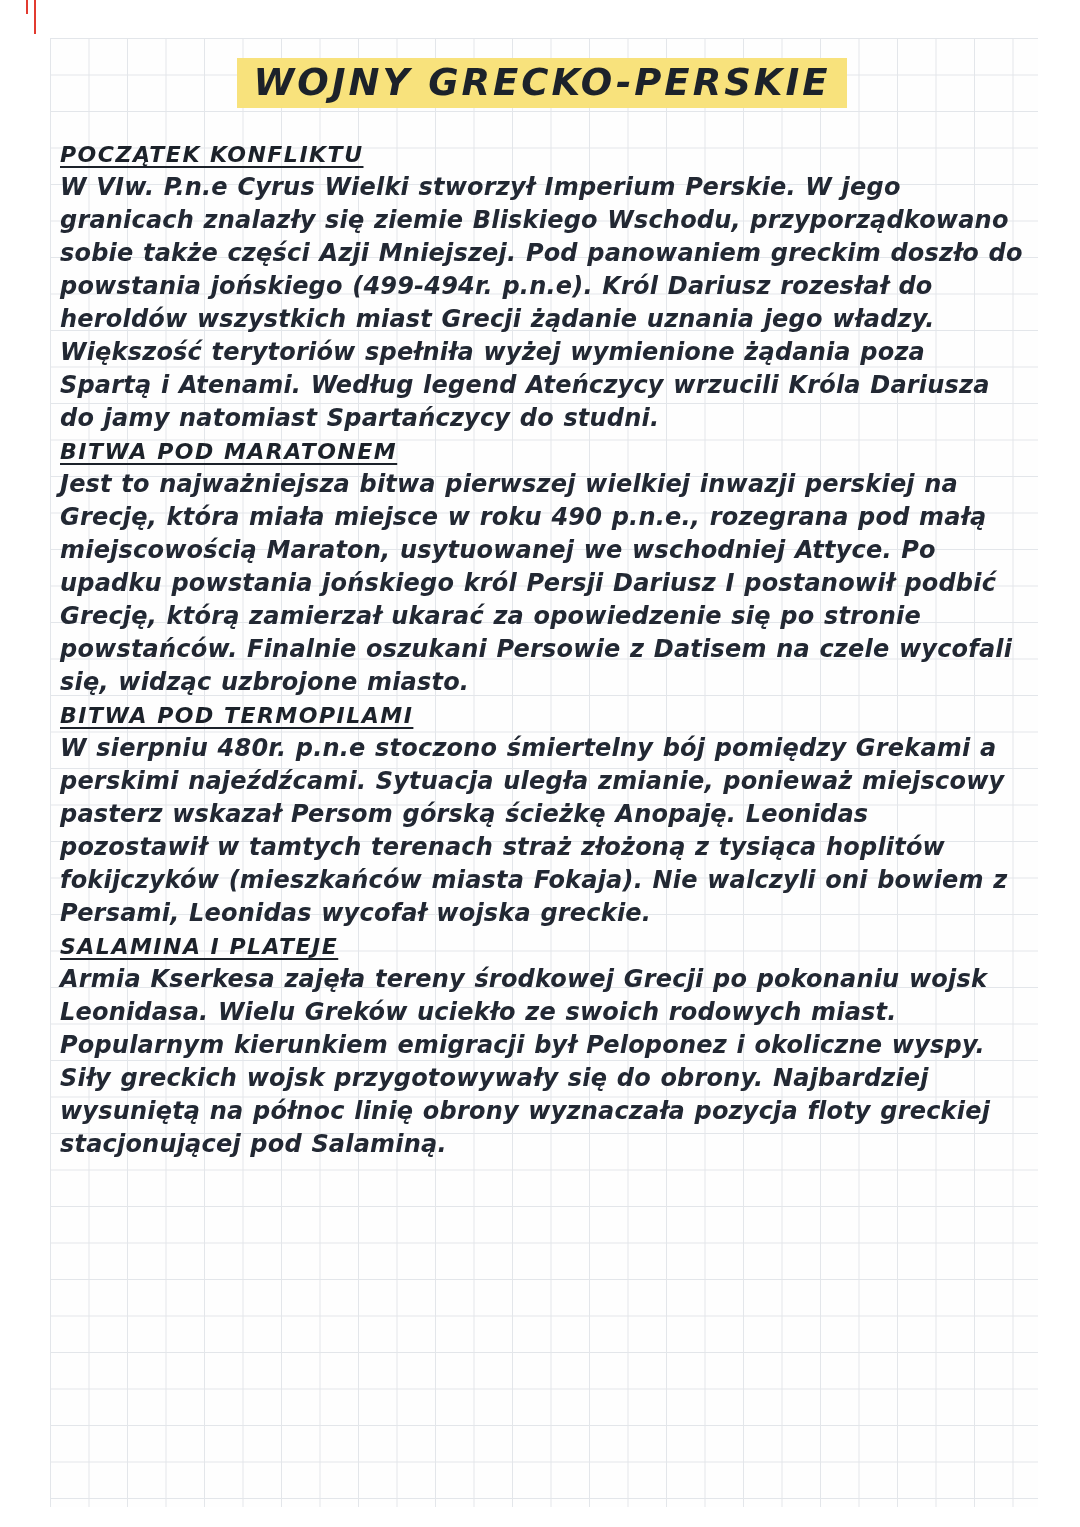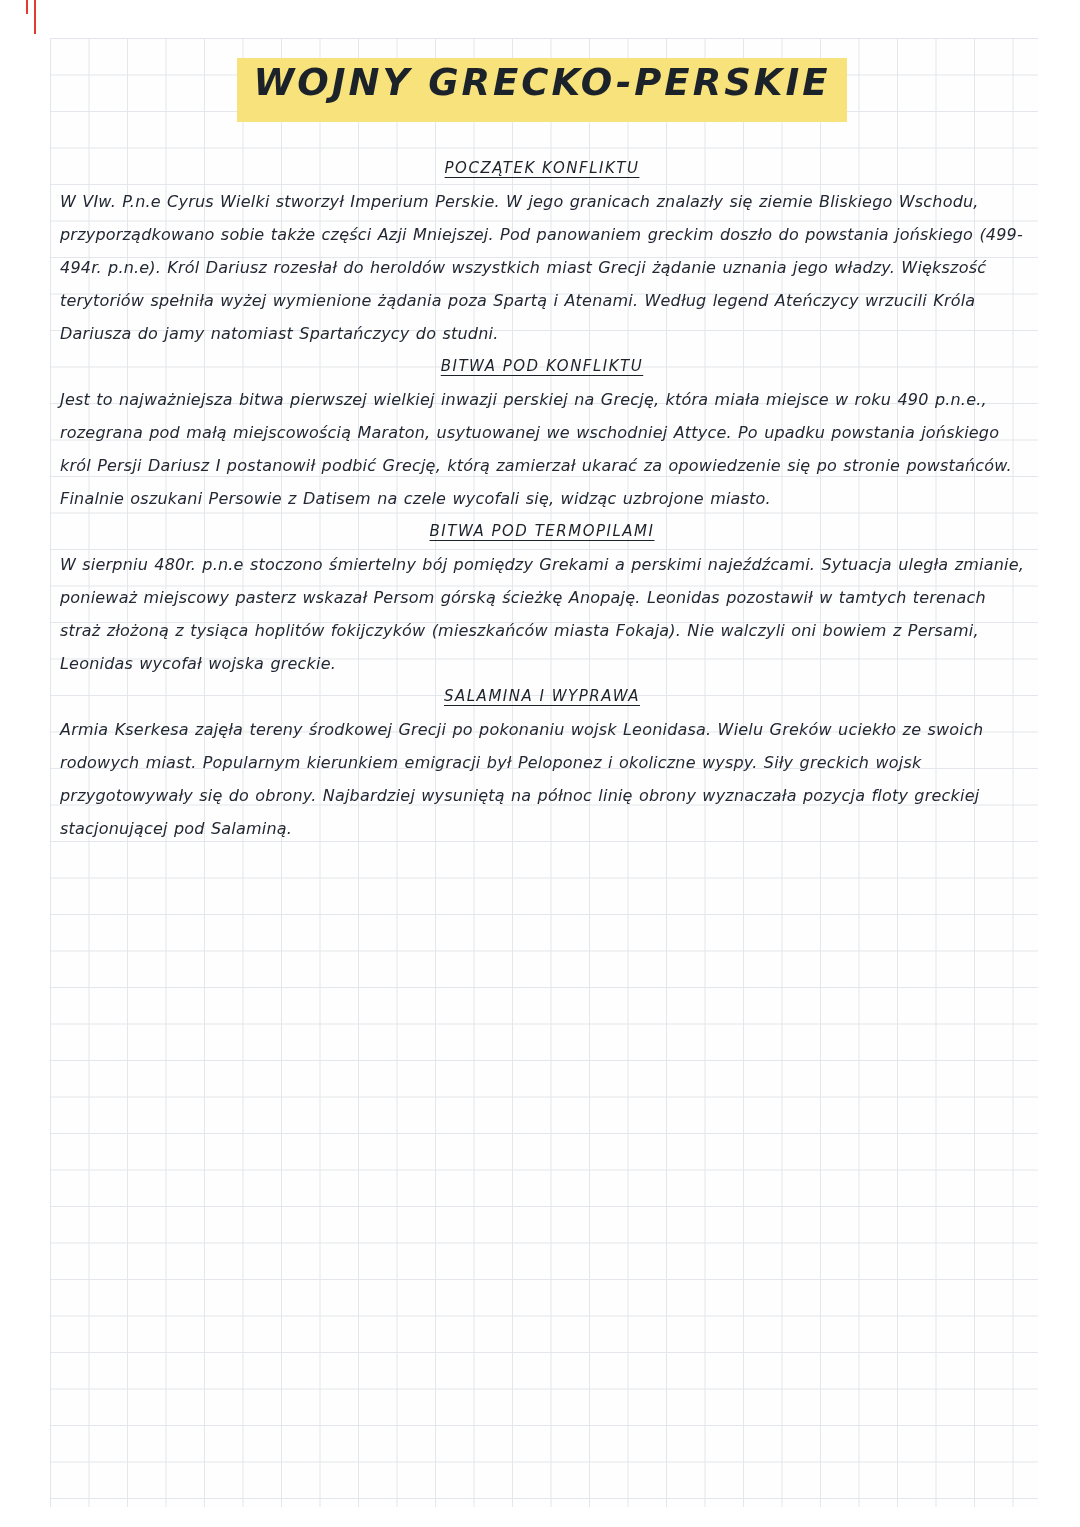--- a/index.html
+++ b/index.html
@@ -39,79 +39,79 @@
   .margin-mark.m1 { left: 26px; top: 0; height: 14px; }
   .margin-mark.m2 { left: 34px; top: 0; height: 34px; }
 
   .title-wrap {
     text-align: center;
     margin: 4px 0 30px 0;
   }
   .title-highlight {
     display: inline-block;
     background: #f8e27c;
-    padding: 3px 16px 18px 16px;
+    padding: 3px 16px 4px 16px;
     font-size: 37px;
     font-weight: bold;
     font-style: italic;
     letter-spacing: 3px;
     color: #1c222a;
     white-space: nowrap;
   }
 
   .section { margin: 0; }
   .section-heading {
-    font-size: 15px;
+    font-size: 22px;
     line-height: 33px;
-    font-weight: normal;
+    font-weight: bold;
     font-style: italic;
     letter-spacing: 1.5px;
     text-decoration: underline;
     text-underline-offset: 4px;
     color: #1c222a;
-    text-align: center;
   }
   .section-body {
-    font-size: 16px;
+    font-size: 24px;
     line-height: 33px;
     font-style: italic;
     letter-spacing: 0.2px;
     color: #222833;
     max-width: 972px;
     word-spacing: 1px;
+    font-weight: bold;
   }
 </style>
 </head>
 <body>
 
 <div class="margin-mark m1"></div>
 <div class="margin-mark m2"></div>
 
 <div class="sheet">
 
   <div class="title-wrap">
     <span class="title-highlight">WOJNY GRECKO-PERSKIE</span>
   </div>
 
   <div class="section">
     <div class="section-heading">POCZĄTEK KONFLIKTU</div>
     <div class="section-body">W VIw. P.n.e Cyrus Wielki stworzył Imperium Perskie. W jego granicach znalazły się ziemie Bliskiego Wschodu, przyporządkowano sobie także części Azji Mniejszej. Pod panowaniem greckim doszło do powstania jońskiego (499-494r. p.n.e). Król Dariusz rozesłał do heroldów wszystkich miast Grecji żądanie uznania jego władzy. Większość terytoriów spełniła wyżej wymienione żądania poza Spartą i Atenami. Według legend Ateńczycy wrzucili Króla Dariusza do jamy natomiast Spartańczycy do studni.</div>
   </div>
 
   <div class="section">
-    <div class="section-heading">BITWA POD KONFLIKTU</div>
+    <div class="section-heading">BITWA POD MARATONEM</div>
     <div class="section-body">Jest to najważniejsza bitwa pierwszej wielkiej inwazji perskiej na Grecję, która miała miejsce w roku 490 p.n.e., rozegrana pod małą miejscowością Maraton, usytuowanej we wschodniej Attyce. Po upadku powstania jońskiego król Persji Dariusz I postanowił podbić Grecję, którą zamierzał ukarać za opowiedzenie się po stronie powstańców. Finalnie oszukani Persowie z Datisem na czele wycofali się, widząc uzbrojone miasto.</div>
   </div>
 
   <div class="section">
   </div>
 
   <div class="section">
     <div class="section-heading">BITWA POD TERMOPILAMI</div>
     <div class="section-body">W sierpniu 480r. p.n.e stoczono śmiertelny bój pomiędzy Grekami a perskimi najeźdźcami. Sytuacja uległa zmianie, ponieważ miejscowy pasterz wskazał Persom górską ścieżkę Anopaję. Leonidas pozostawił w tamtych terenach straż złożoną z tysiąca hoplitów fokijczyków (mieszkańców miasta Fokaja). Nie walczyli oni bowiem z Persami, Leonidas wycofał wojska greckie.</div>
   </div>
 
   <div class="section">
-    <div class="section-heading">SALAMINA I WYPRAWA</div>
+    <div class="section-heading">SALAMINA I PLATEJE</div>
     <div class="section-body">Armia Kserkesa zajęła tereny środkowej Grecji po pokonaniu wojsk Leonidasa. Wielu Greków uciekło ze swoich rodowych miast. Popularnym kierunkiem emigracji był Peloponez i okoliczne wyspy. Siły greckich wojsk przygotowywały się do obrony. Najbardziej wysuniętą na północ linię obrony wyznaczała pozycja floty greckiej stacjonującej pod Salaminą.</div>
   </div>
 
 </div>
 
 </body></html>

